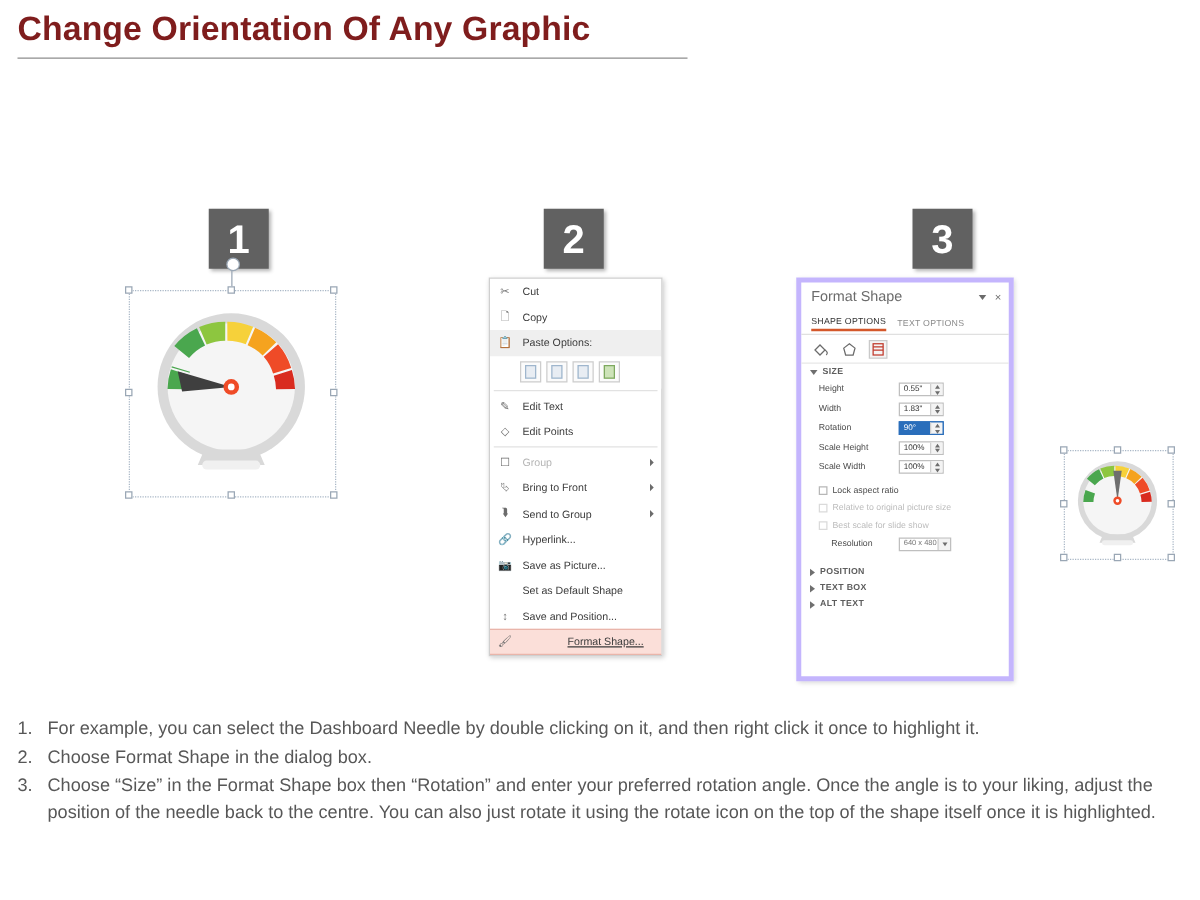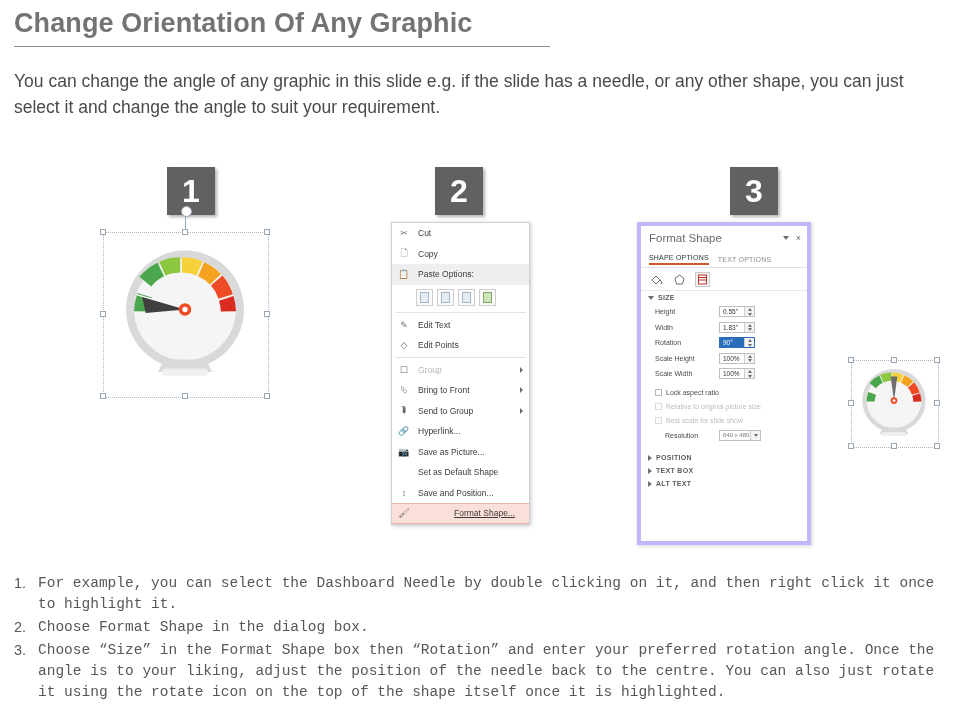--- a/index.html
+++ b/index.html
@@ -21,21 +21,21 @@
     width: 960px;
     height: 720px;
   }
   
   .title {
     position: absolute;
     left: 14px;
     top: 8px;
     font-size: 27px;
     font-weight: bold;
-    color: #737373;
+    color: #7f1d1d;
     letter-spacing: 0.1px;
   }
   .title-rule {
     position: absolute;
     left: 14px;
     top: 46px;
     width: 536px;
     height: 1px;
     background: #8d8d8d;
   }
@@ -329,30 +329,29 @@
     width: 930px;
     font-size: 14.5px;
     line-height: 21px;
     color: #575757;
   }
   .step {
     display: flex;
     margin-bottom: 2px;
   }
   .step .num { width: 24px; flex: none; }
-  .step .txt { flex: 1; font-family: Liberation Mono, monospace; }
+  .step .txt { flex: 1; }
 </style>
 </head>
 <body>
 
 <div class="slide">
 
   <div class="title">Change Orientation Of Any Graphic</div>
   <div class="title-rule"></div>
-  <div class="intro">You can change the angle of any graphic in this slide e.g. if the slide has a needle, or any other shape, you can just select it and change the angle to suit your requirement.</div>
 
   <div class="badge" id="badge1">1</div>
   <div class="badge" id="badge2">2</div>
   <div class="badge" id="badge3">3</div>
 
   <div class="sel-box" style="left:103px; top:232px; width:164px; height:164px;"></div>
   <div class="rot-stem" style="left:185px; top:214px; height:18px;"></div>
   <div class="rot-handle" style="left:181px; top:206px;"></div>
   <div class="handle" style="left:100px; top:229px;"></div>
   <div class="handle" style="left:182px; top:229px;"></div>

